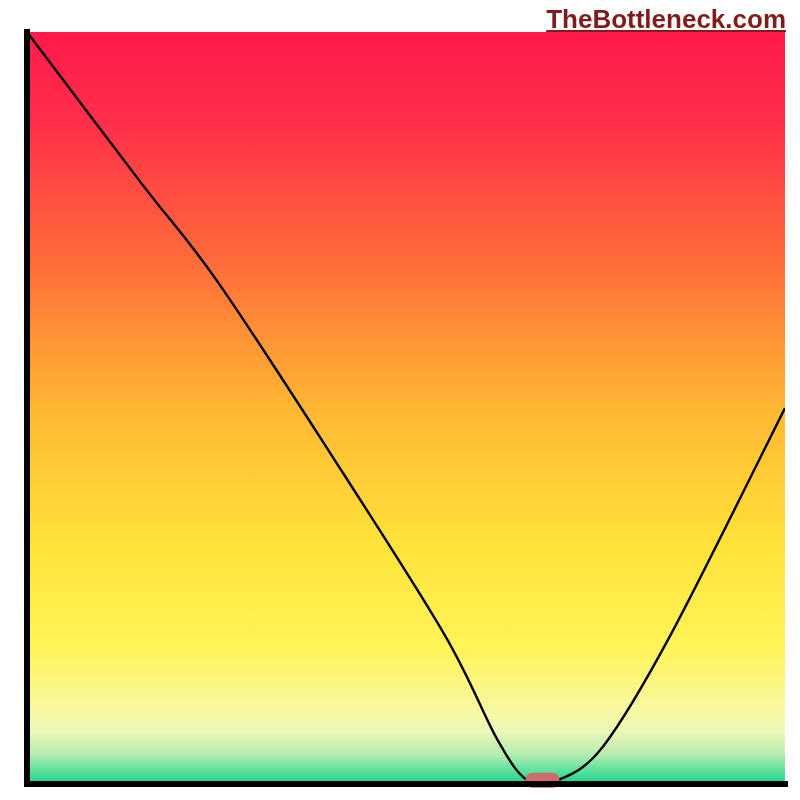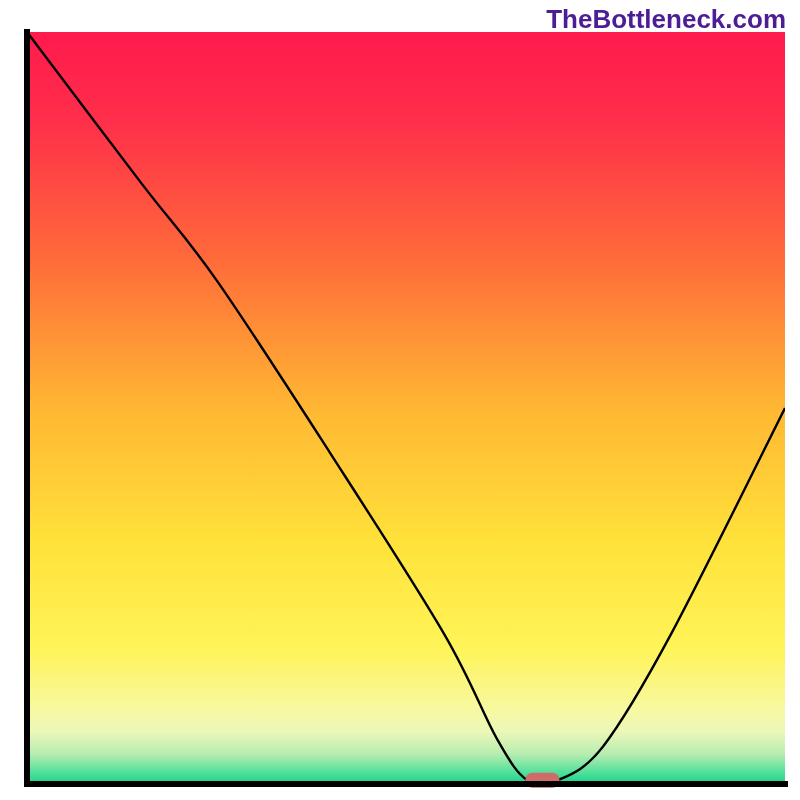--- a/index.html
+++ b/index.html
@@ -14,23 +14,24 @@
     position: relative;
     width: 800px;
     height: 800px;
   }
   .watermark {
     position: absolute;
     top: 4px;
     right: 14px;
     font-size: 26px;
     font-weight: bold;
-    color: #4c1d95;
+    color: #7f1d1d;
     letter-spacing: 0px;
     z-index: 10;
+    text-decoration: underline;
   }
   svg.chart {
     position: absolute;
     top: 0;
     left: 0;
     width: 800px;
     height: 800px;
   }
 </style>
 </head>

